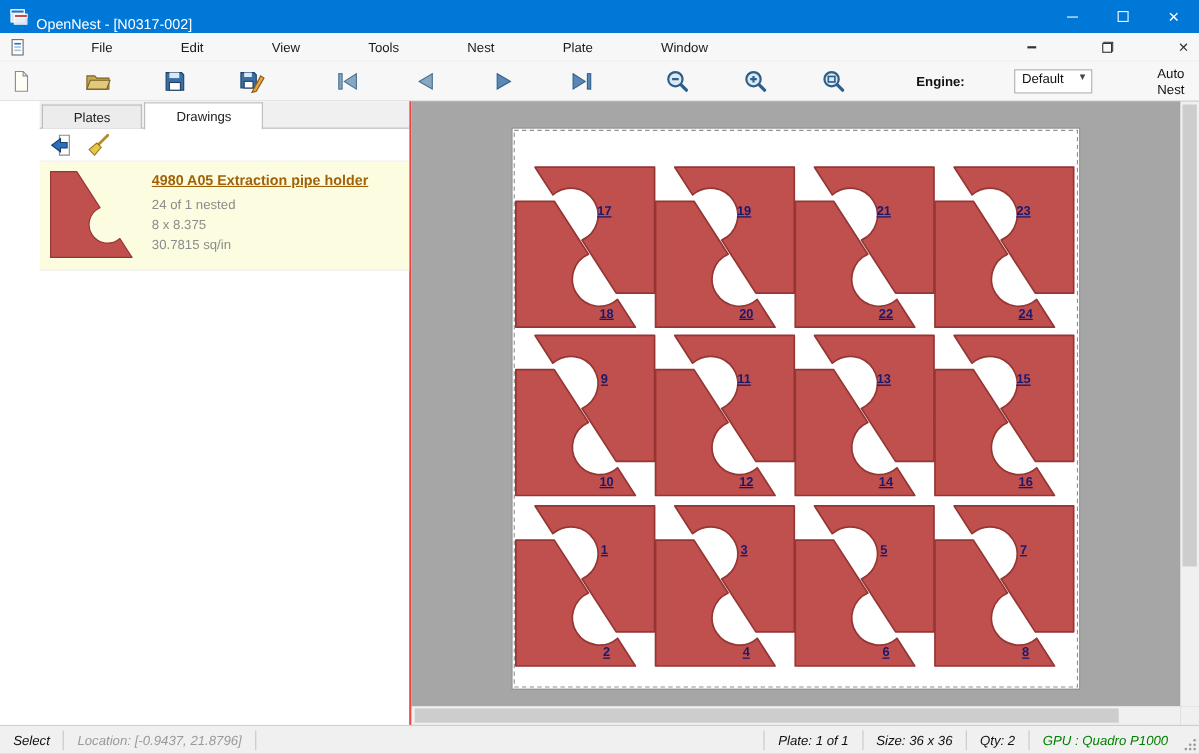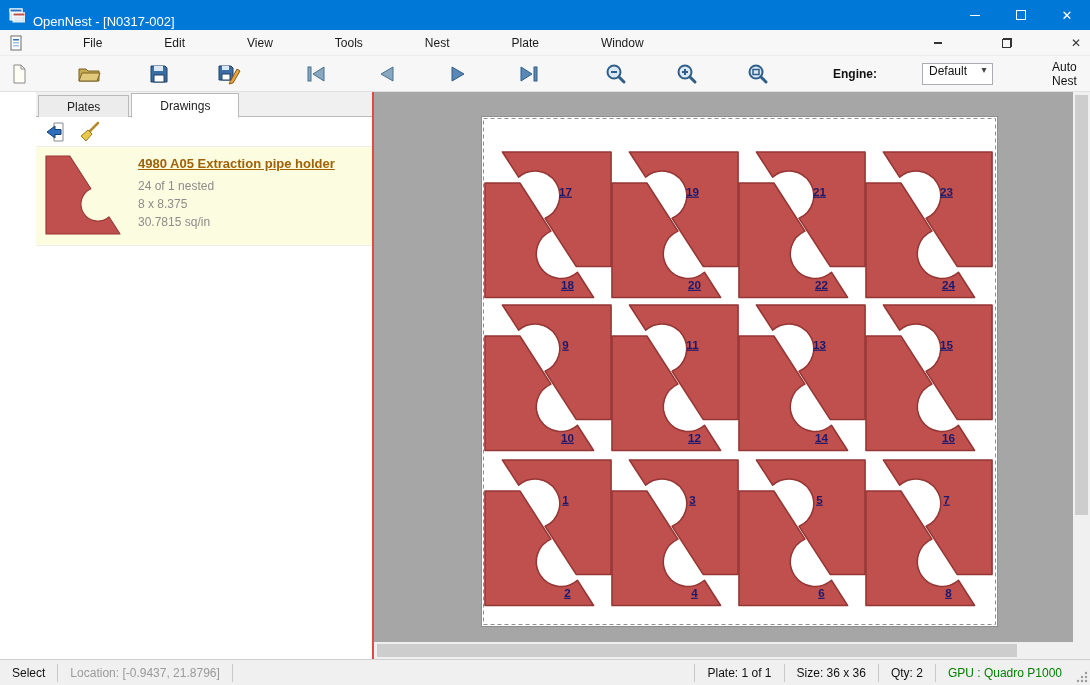--- a/index.html
+++ b/index.html
@@ -50,35 +50,35 @@
   .side-tools { height:30px; display:flex; align-items:center; background:#fff; border-bottom:1px solid #eee; }
   .side-tool-btn { width:26px; height:26px; margin-left:7px; display:flex; align-items:center; justify-content:center; }
   .drawing-item { background:#fcfce0; display:flex; padding:7px 8px 9px 8px; border-bottom:1px solid #eee; }
   .thumb { width:78px; height:82px; flex:0 0 auto; margin-right:16px; }
   .drawing-meta { padding-top:2px; }
   .drawing-title { font-weight:bold; font-size:13px; color:#a16207; margin-bottom:6px;text-decoration:underline; }
   .drawing-line { color:#8c8c8c; line-height:18px; }
 
   
   .canvas { position:relative; flex:1; background:#a6a6a6; overflow:hidden; }
-  .plate { position:absolute; left:108px; top:25px; width:515px; height:509px; background:#fff;
+  .plate { position:absolute; left:92px; top:25px; width:515px; height:509px; background:#fff;
     box-shadow:0 0 0 1px #8f8f8f; }
   .marquee { fill:none; stroke:#8f8f8f; stroke-width:1; stroke-dasharray:4 3; }
   .part { fill:var(--part-fill,#c0504d); stroke:var(--part-stroke,#943634); stroke-width:1.6; stroke-linejoin:round; }
   .partnum { font-family:"Liberation Sans",sans-serif; font-size:12px; font-weight:bold;
     fill:var(--num-color,#191970); text-decoration:underline; text-anchor:middle; }
   .vscroll { position:absolute; top:0; right:0; width:17px; bottom:17px; background:#f0f0f0; }
   .vscroll .thumbbar { position:absolute; left:2px; right:2px; top:3px; height:420px; background:#cdcdcd; }
   .hscroll { position:absolute; left:0; right:17px; bottom:0; height:17px; background:#f0f0f0; }
   .hscroll .thumbbar { position:absolute; top:2px; bottom:2px; left:3px; width:640px; background:#cdcdcd; }
   .scroll-corner { position:absolute; right:0; bottom:0; width:17px; height:17px; background:#f0f0f0; }
 
   
   .statusbar { height:26px; background:#f0f0f0; border-top:1px solid #cfcfcf; display:flex; align-items:center; color:#111; }
-  .sb-cell { padding:0 12px; height:100%; display:flex; align-items:center; }
+  .sb-cell { padding:0 12px; height:100%; display:flex; align-items:center;font-style:italic; }
   .sb-sep { width:1px; height:18px; background:#c8c8c8; }
   .sb-loc { color:#9a9a9a; }
   .sb-spacer { flex:1; }
   .grip { width:16px; height:100%; display:flex; align-items:flex-end; justify-content:flex-end; padding:2px; }
 </style>
 </head>
 <body>
 
 <div class="titlebar">
   <svg class="app-icon" viewBox="0 0 16 16">

